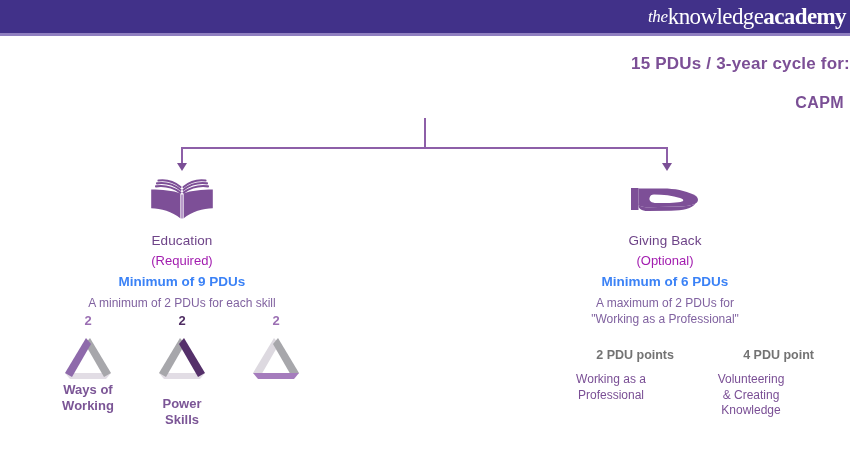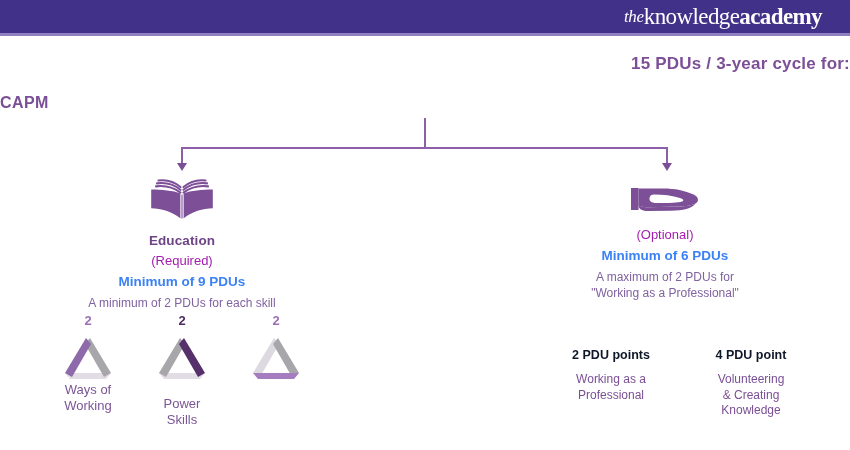--- a/index.html
+++ b/index.html
@@ -27,21 +27,21 @@
     background: #413189;
   }
   .header-underline {
     position: absolute;
     left: 0; top: 33px;
     width: 850px; height: 3px;
     background: #8f7fc0;
   }
   .logo {
     position: absolute;
-    right: 28px;
+    right: 4px;
     top: 1px;
     height: 32px;
     display: flex;
     align-items: center;
     color: #ffffff;
     font-family: "Liberation Serif", serif;
     white-space: nowrap;
   }
   .logo .lg-the {
     font-style: italic;
@@ -66,21 +66,21 @@
     text-align: right;
     font-size: 17px;
     font-weight: bold;
     color: #7c4f96;
     letter-spacing: 0.2px;
   }
   .title-cert {
     position: absolute;
     left: 0; top: 94px;
     width: 844px;
-    text-align: left;
+    text-align: right;
     font-size: 16px;
     font-weight: bold;
     color: #7a4f95;
     letter-spacing: 0.4px;
   }
 
   
   .conn-stem {
     position: absolute;
     left: 424px; top: 118px;
@@ -126,21 +126,21 @@
   .icon-wrap {
     height: 44px;
     display: flex;
     align-items: flex-end;
     justify-content: center;
   }
 
   .branch-title {
     margin-top: 11px;
     font-size: 13.5px;
-    font-weight: bold;
+    font-weight: normal;
     color: #6e4488;
     letter-spacing: 0.1px;
   }
   .branch-sub {
     margin-top: 5px;
     font-size: 13px;
     color: #a21caf;
   }
   .branch-min {
     margin-top: 6px;
@@ -182,41 +182,43 @@
     display: flex;
     justify-content: center;
     align-items: flex-start;
     margin-top: 4px;
   }
   .skill-label {
     margin-top: 5px;
     font-size: 13px;
     color: #7b5596;
     line-height: 1.25;
+    font-weight: bold;
   }
   .skill-ww { margin-top: 0px; }
   .skill-ps { margin-top: 14px; }
   .skill-ba { margin-top: 6px; }
 
   
   .give-row {
     position: absolute;
     left: 548px; top: 348px;
     width: 266px;
     display: flex;
     justify-content: space-between;
   }
   .give-col {
     width: 126px;
     text-align: center;
   }
   .give-points {
     font-size: 12.5px;
     font-weight: bold;
-    color: #0f172a;
+    color: #737373;
+    text-align: right;
   }
   .give-desc {
     margin-top: 10px;
     font-size: 12px;
     color: #7a4f95;
     line-height: 1.3;
   }
 </style>
 </head>
 <body>
@@ -296,20 +298,21 @@
 
         <path d="M15.5 25
                  C15.5 28.2, 19.5 29.3, 26 29.2
                  L55 28.6
                  C63 28.4, 69 27.6, 72.5 25.6
                  C69 30.8, 60 32.6, 48 32.8
                  L25 33
                  C18 33, 15.5 30.6, 15.5 27 Z" fill="#7d4f97"></path>
       </svg>
     </div>
+    <div class="branch-title">Giving Back</div>
     <div class="branch-sub">(Optional)</div>
     <div class="branch-min">Minimum of 6 PDUs</div>
     <div class="branch-note">
       <div>A maximum of 2 PDUs for</div>
       <div>"Working as a Professional"</div>
     </div>
   </div>
 
   <div class="skills-row">
 

